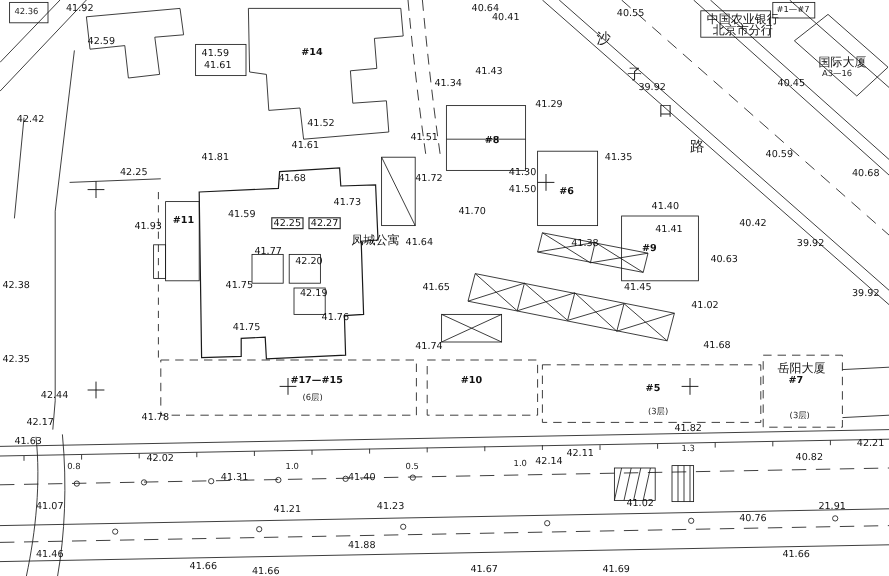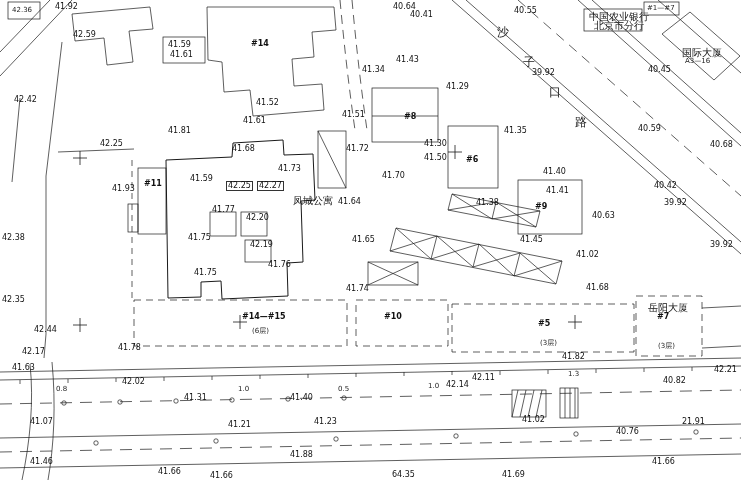--- a/index.html
+++ b/index.html
@@ -193,39 +193,39 @@
       <span class="lbl" style="left: 446px; top: 83px;">41.29</span>
       <span class="lbl bld" style="left: 404px; top: 113px;">#8</span>
       <span class="lbl" style="left: 504px; top: 127px;">41.35</span>
       <span class="lbl" style="left: 638px; top: 125px;">40.59</span>
       <span class="lbl" style="left: 710px; top: 141px;">40.68</span>
       <span class="lbl" style="left: 424px; top: 140px;">41.30</span>
       <span class="lbl" style="left: 424px; top: 154px;">41.50</span>
       <span class="lbl bld" style="left: 466px; top: 156px;">#6</span>
       <span class="lbl" style="left: 543px; top: 168px;">41.40</span>
       <span class="lbl" style="left: 546px; top: 187px;">41.41</span>
-      <span class="lbl" style="left: 654px; top: 182px;">40.42</span>
+      <span class="lbl" style="left: 616px; top: 182px;">40.42</span>
       <span class="lbl" style="left: 664px; top: 199px;">39.92</span>
       <span class="lbl" style="left: 592px; top: 212px;">40.63</span>
       <span class="lbl" style="left: 476px; top: 199px;">41.38</span>
       <span class="lbl bld" style="left: 535px; top: 203px;">#9</span>
       <span class="lbl" style="left: 520px; top: 236px;">41.45</span>
       <span class="lbl" style="left: 576px; top: 251px;">41.02</span>
       <span class="lbl" style="left: 710px; top: 241px;">39.92</span>
       <span class="lbl" style="left: 586px; top: 284px;">41.68</span>
       <span class="lbl street" style="left: 497px; top: 26px;">沙</span>
       <span class="lbl street" style="left: 523px; top: 56px;">子</span>
       <span class="lbl street" style="left: 549px; top: 86px;">口</span>
       <span class="lbl street" style="left: 575px; top: 116px;">路</span>
       <span class="lbl" style="left: 2px; top: 234px;">42.38</span>
       <span class="lbl" style="left: 2px; top: 296px;">42.35</span>
       <span class="lbl" style="left: 34px; top: 326px;">42.44</span>
       <span class="lbl" style="left: 22px; top: 348px;">42.17</span>
       <span class="lbl" style="left: 118px; top: 344px;">41.78</span>
-      <span class="lbl bld" style="left: 242px; top: 313px;">#14—#15</span>
+      <span class="lbl bld" style="left: 242px; top: 313px;">#17—#15</span>
       <span class="lbl small" style="left: 252px; top: 328px;">(6层)</span>
       <span class="lbl bld" style="left: 384px; top: 313px;">#10</span>
       <span class="lbl bld" style="left: 538px; top: 320px;">#5</span>
       <span class="lbl small" style="left: 540px; top: 340px;">(3层)</span>
       <span class="lbl cns" style="left: 648px; top: 303px;">岳阳大厦</span>
       <span class="lbl bld" style="left: 657px; top: 313px;">#7</span>
       <span class="lbl small" style="left: 658px; top: 343px;">(3层)</span>
       <span class="lbl" style="left: 562px; top: 353px;">41.82</span>
       <span class="lbl" style="left: 714px; top: 366px;">42.21</span>
       <span class="lbl" style="left: 630px; top: 377px; margin-left: 33px;">40.82</span>
@@ -243,18 +243,18 @@
       <span class="lbl" style="left: 30px; top: 418px;">41.07</span>
       <span class="lbl" style="left: 228px; top: 421px;">41.21</span>
       <span class="lbl" style="left: 314px; top: 418px;">41.23</span>
       <span class="lbl" style="left: 522px; top: 416px;">41.02</span>
       <span class="lbl" style="left: 682px; top: 418px;">21.91</span>
       <span class="lbl" style="left: 616px; top: 428px;">40.76</span>
       <span class="lbl" style="left: 30px; top: 458px;">41.46</span>
       <span class="lbl" style="left: 158px; top: 468px;">41.66</span>
       <span class="lbl" style="left: 290px; top: 451px;">41.88</span>
       <span class="lbl" style="left: 210px; top: 472px;">41.66</span>
-      <span class="lbl" style="left: 392px; top: 471px;">64.35</span>
+      <span class="lbl" style="left: 392px; top: 471px;">41.67</span>
       <span class="lbl" style="left: 502px; top: 471px;">41.69</span>
       <span class="lbl" style="left: 652px; top: 458px;">41.66</span>
     </div>
 
 </div>
 
 </body></html>

